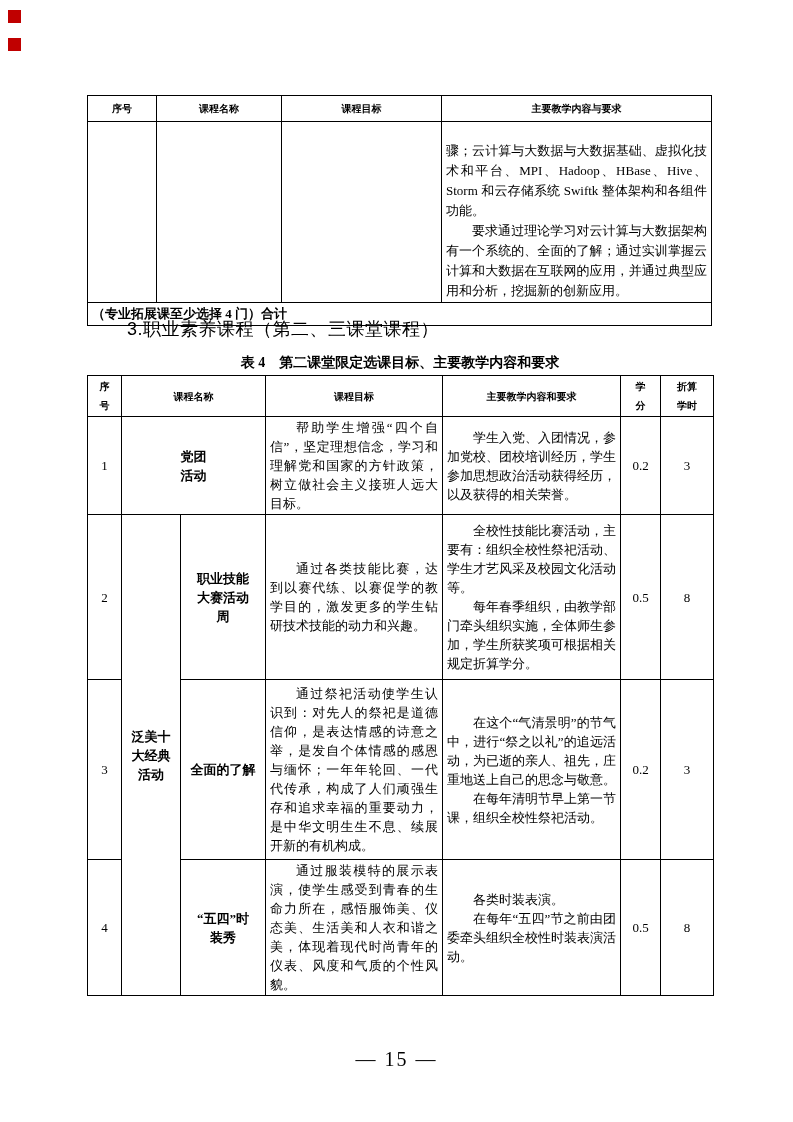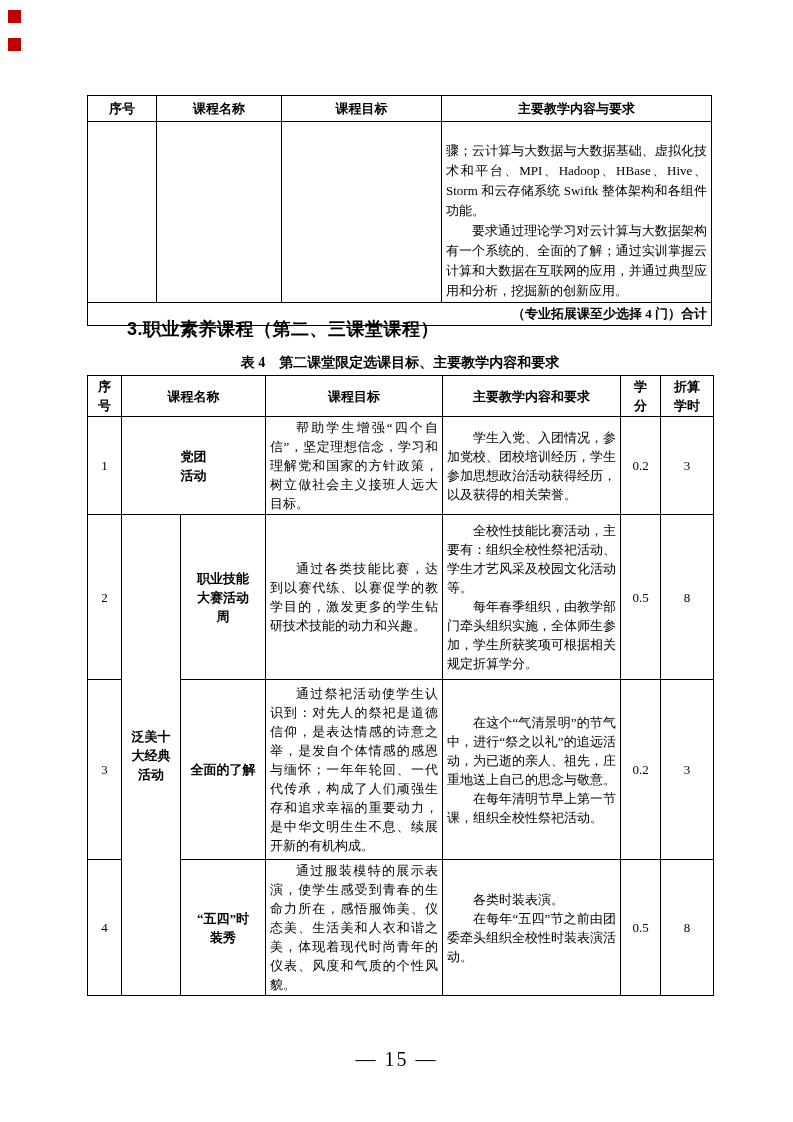--- a/index.html
+++ b/index.html
@@ -33,51 +33,51 @@
     font-size: 13px;
     line-height: 19px;
     vertical-align: middle;
     padding: 1px 4px;
     overflow: hidden;
   }
   th {
     font-weight: bold;
     text-align: center;
     white-space: pre-line;
-    font-size: 13px;
+    font-size: 10px;
     margin-top: 19px;
   }
   .t1 { top: 95px; width: 624px; }
   .t2 { top: 375px; width: 626px; }
   .cell-center { text-align: center; }
   .cell-name {
     text-align: center;
     font-weight: bold;
     white-space: pre-line;
   }
   .cell-text { text-align: justify; }
   .cell-text p {
     text-indent: 2em;
     text-align: justify;
     margin: 0;
   }
   .cell-text p.noindent { text-indent: 0; margin-top: 18px; }
   .t1 .cell-text { line-height: 20px; vertical-align: top; }
   .t1 .cell-text p { line-height: 20px; }
   .footer-row td {
-    text-align: right;
+    text-align: left;
     font-weight: bold;
     line-height: 20px;
   }
   .section-heading {
     position: absolute;
     left: 127px;
     top: 317px;
     font-family: "Liberation Sans", "DejaVu Sans", sans-serif;
-    font-weight: bold;
+    font-weight: normal;
     font-size: 18px;
     letter-spacing: 0.5px;
     white-space: nowrap;
   }
   .table-caption {
     position: absolute;
     left: 87px;
     top: 354px;
     width: 626px;
     text-align: center;

